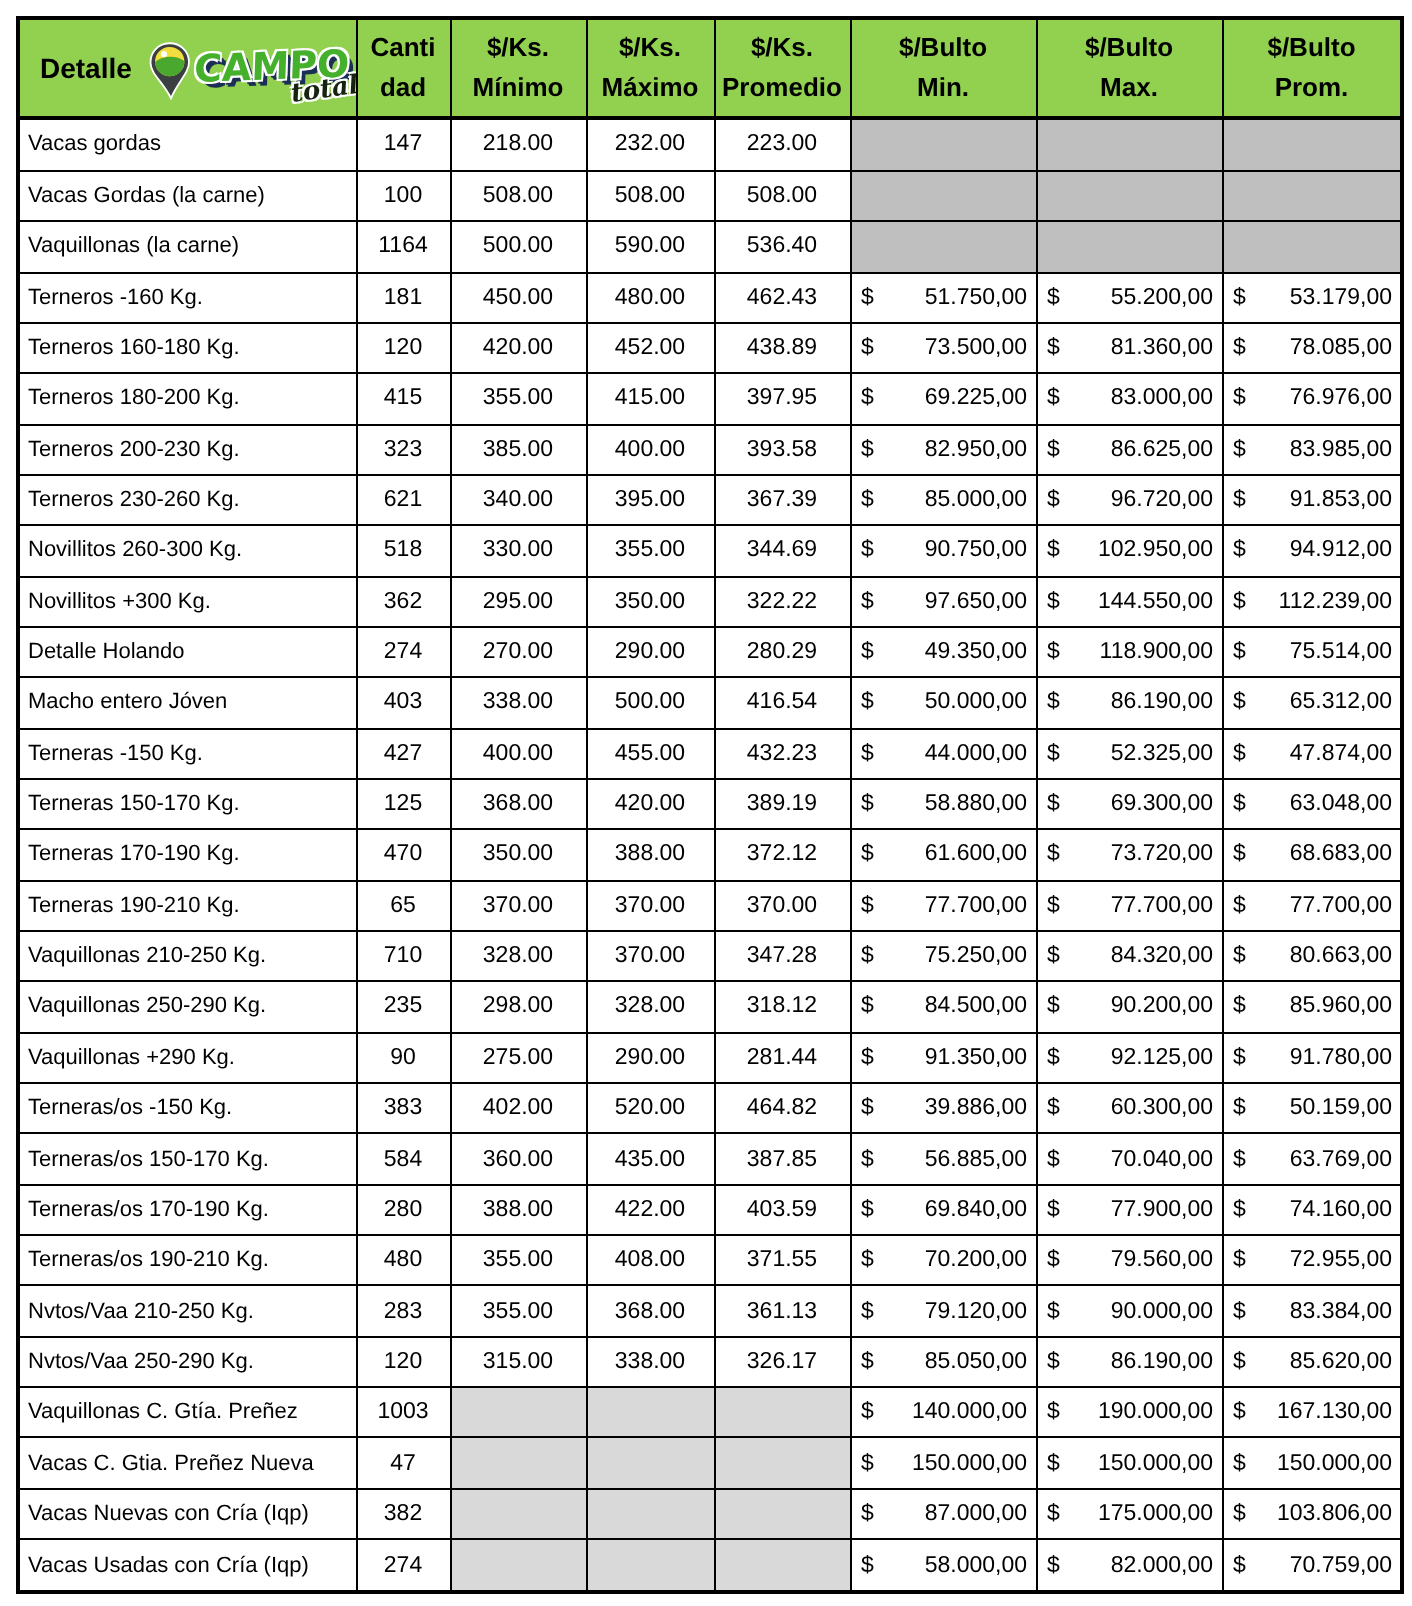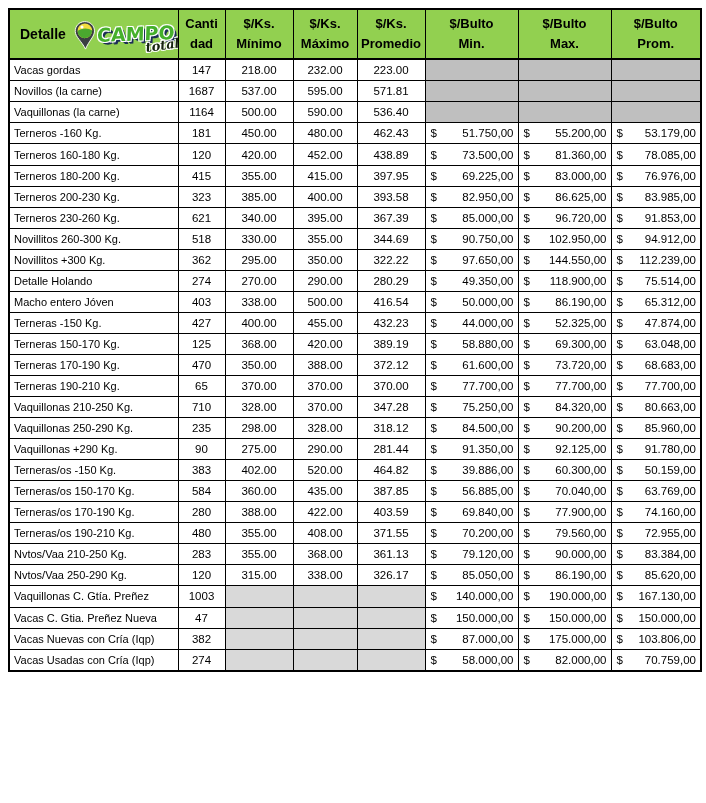--- a/index.html
+++ b/index.html
@@ -1,18 +1,18 @@
 <!DOCTYPE html>
 <html><head>
 <meta charset="utf-8">
 <style>
   html,body{margin:0;padding:0;background:#ffffff;}
   body{width:706px;height:803px;font-family:"Liberation Sans",sans-serif;color:#000;}
   .sheet{padding:8px 0 8px 8px;}
-  table{border-collapse:collapse;table-layout:fixed;width:692px;height:664px;border:2px solid #000;}
+  table{border-collapse:collapse;table-layout:fixed;width:692px;height:789px;border:2px solid #000;}
   th,td{border:1px solid #000;overflow:hidden;white-space:nowrap;}
   thead th{background:#92d050;font-size:13px;font-weight:bold;border-bottom:2px solid #000;vertical-align:middle;padding:0;}
   thead .hdr-lines{line-height:1.55;text-align:center;}
   td{font-size:11.5px;padding:0;}
   td.detalle{padding-left:4px;text-align:left;font-size:11px;}
   td.cantidad,td.ks{text-align:center;}
   td.na-dark{background:#bfbfbf;}
   td.na-light{background:#d9d9d9;}
   td.bulto .acc{display:flex;justify-content:space-between;align-items:center;padding:0 4px 0 5px;}
   
@@ -118,25 +118,25 @@
           <td class="detalle">Vacas gordas</td>
           <td class="cantidad">147</td>
           <td class="ks">218.00</td>
           <td class="ks">232.00</td>
           <td class="ks">223.00</td>
           <td class="bulto na-dark"></td>
           <td class="bulto na-dark"></td>
           <td class="bulto na-dark"></td>
         </tr>
         <tr>
-          <td class="detalle">Novillos (la carne)</td>
-          <td class="cantidad">1687</td>
-          <td class="ks">537.00</td>
-          <td class="ks">595.00</td>
-          <td class="ks">571.81</td>
+          <td class="detalle">Vacas Gordas (la carne)</td>
+          <td class="cantidad">100</td>
+          <td class="ks">508.00</td>
+          <td class="ks">508.00</td>
+          <td class="ks">508.00</td>
           <td class="bulto na-dark"></td>
           <td class="bulto na-dark"></td>
           <td class="bulto na-dark"></td>
         </tr>
         <tr>
           <td class="detalle">Vaquillonas (la carne)</td>
           <td class="cantidad">1164</td>
           <td class="ks">500.00</td>
           <td class="ks">590.00</td>
           <td class="ks">536.40</td>

